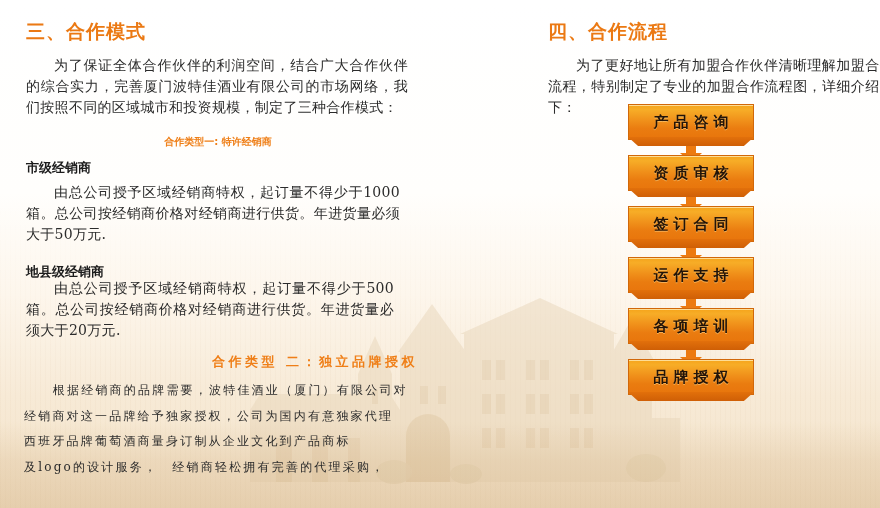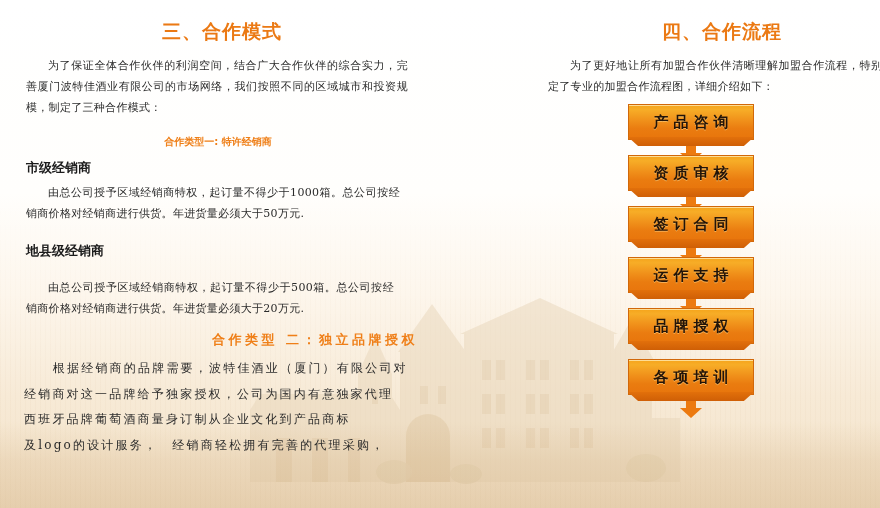--- a/index.html
+++ b/index.html
@@ -71,29 +71,28 @@
   #col-right { left: 540px; width: 356px; }
 
   h2.section-heading {
     margin: 0;
     font-family: "DejaVu Sans", "Liberation Sans", sans-serif;
     font-weight: bold;
     font-size: 19px;
     letter-spacing: 1px;
     color: #eb7913;
     line-height: 1;
-    text-align: center;
   }
   #col-left  h2.section-heading { padding: 22px 0 0 8px; }
   #col-right h2.section-heading { padding: 22px 0 0 8px; }
 
   p.body-text {
     margin: 0;
     font-family: "DejaVu Serif", "Liberation Serif", serif;
-    font-size: 11px;
+    font-size: 14px;
     line-height: 21px;
     color: #2b2b2b;
     text-indent: 2em;
     text-align: justify;
     letter-spacing: .3px;
   }
 
   
   .type-heading {
     font-family: "DejaVu Sans", "Liberation Sans", sans-serif;
@@ -277,21 +276,21 @@
     <p class="body-text" style="margin-top:14px; padding:0 10px 0 8px;">为了保证全体合作伙伴的利润空间，结合广大合作伙伴的综合实力，完善厦门波特佳酒业有限公司的市场网络，我们按照不同的区域城市和投资规模，制定了三种合作模式：</p>
 
     <div class="type-heading" style="margin-top:19px;">合作类型一: 特许经销商</div>
 
     <div class="sub-label" style="margin-top:14px; padding-left:8px;">市级经销商</div>
 
     <p class="body-text" style="margin-top:8px; padding:0 18px 0 8px;">由总公司授予区域经销商特权，起订量不得少于1000箱。总公司按经销商价格对经销商进行供货。年进货量必须大于50万元.</p>
 
     <div class="sub-label" style="margin-top:20px; padding-left:8px;">地县级经销商</div>
 
-    <p class="body-text" style="margin-top:20px; padding:0 24px 0 8px;">由总公司授予区域经销商特权，起订量不得少于500箱。总公司按经销商价格对经销商进行供货。年进货量必须大于20万元.</p>
+    <p class="body-text" style="margin-top:0; padding:0 24px 0 8px;">由总公司授予区域经销商特权，起订量不得少于500箱。总公司按经销商价格对经销商进行供货。年进货量必须大于20万元.</p>
 
     <div class="type-heading spaced" style="margin-top:14px;">合作类型  二：独立品牌授权</div>
 
     <div style="margin-top:12px; padding-left:2px;">
       <p class="block-wide"><span class="indent"></span><span>根据经销商的品牌需要，波特佳酒业（厦门）有限公司对</span></p>
       <p class="block-wide">经销商对这一品牌给予独家授权，公司为国内有意独家代理</p>
       <p class="block-wide">西班牙品牌葡萄酒商量身订制从企业文化到产品商标</p>
       <p class="block-wide">及logo的设计服务，　经销商轻松拥有完善的代理采购，</p>
 
     </div>
@@ -357,32 +356,32 @@
         <svg viewBox="0 0 22 17" xmlns="http://www.w3.org/2000/svg">
           <polygon points="6,0 16,0 16,7 22,7 11,17 0,7 6,7" fill="#ec7a10"></polygon>
         </svg>
       </div>
     </div>
 
     <div class="flow-row">
       <div class="flow-box">
         <div class="plate"></div>
         <div class="skirt"></div>
+        <div class="label">各项培训</div>
+      </div>
+      <div class="flow-arrow">
+        <svg viewBox="0 0 22 17" xmlns="http://www.w3.org/2000/svg">
+          <polygon points="6,0 16,0 16,7 22,7 11,17 0,7 6,7" fill="#ec7a10"></polygon>
+        </svg>
+      </div>
+    </div>
+
+    <div class="flow-row">
+      <div class="flow-box">
+        <div class="plate"></div>
+        <div class="skirt"></div>
         <div class="label">品牌授权</div>
       </div>
     </div>
 
-    <div class="flow-row">
-      <div class="flow-box">
-        <div class="plate"></div>
-        <div class="skirt"></div>
-        <div class="label">各项培训</div>
-      </div>
-      <div class="flow-arrow">
-        <svg viewBox="0 0 22 17" xmlns="http://www.w3.org/2000/svg">
-          <polygon points="6,0 16,0 16,7 22,7 11,17 0,7 6,7" fill="#ec7a10"></polygon>
-        </svg>
-      </div>
-    </div>
-
   </div>
 
 </div>
 
 </body></html>

